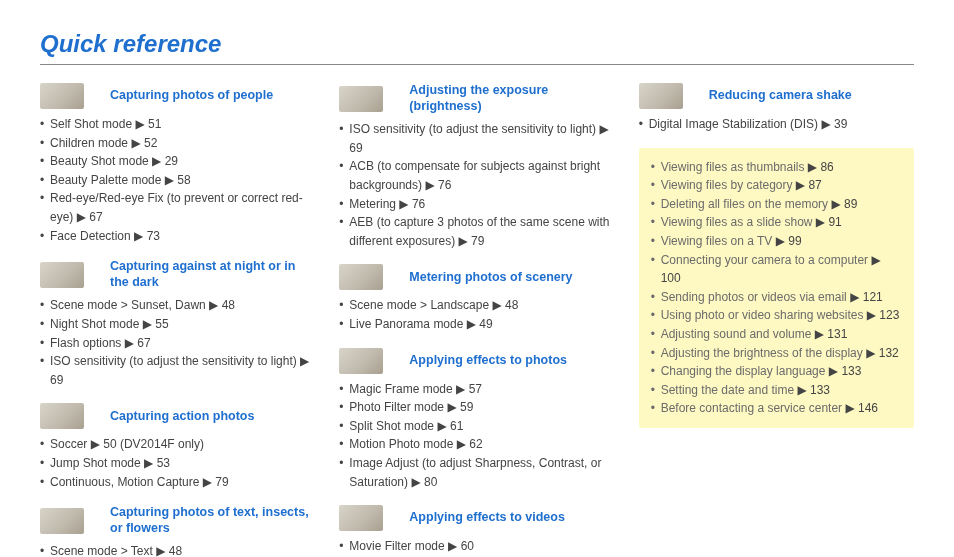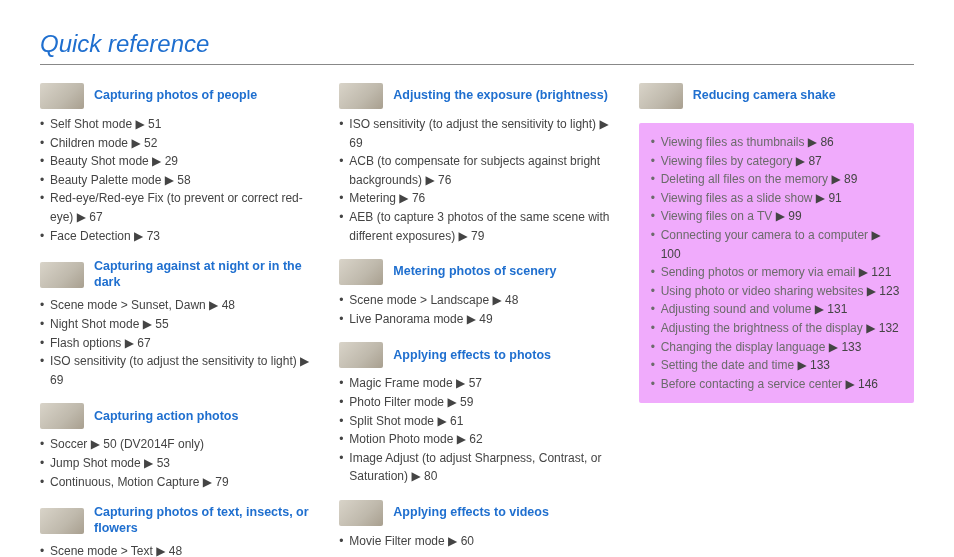--- a/index.html
+++ b/index.html
@@ -10,21 +10,21 @@
     color: #333;
     width: 954px;
   }
   .page {
     padding: 30px 40px 10px 40px;
     box-sizing: border-box;
     width: 954px;
   }
   .title {
     font-size: 24px;
-    font-weight: 400;
+    font-weight: 700;
     color: #1f6fcf;
     font-style: italic;
     margin-bottom: 6px;
   }
   .hr {
     border: none;
     border-top: 1px solid #888;
     margin: 0 0 18px 0;
   }
   .cols {
@@ -35,21 +35,21 @@
   .col {
     flex: 1 1 0;
     min-width: 0;
   }
   .section {
     margin-bottom: 14px;
   }
   .sec-head {
     display: flex;
     align-items: center;
-    gap: 10px;
+    gap: 26px;
     margin-bottom: 6px;
   }
   .thumb {
     width: 44px;
     height: 26px;
     background: linear-gradient(135deg, #d9d4c9 0%, #bfb9ac 60%, #a89f8f 100%);
     border-radius: 2px;
     flex: 0 0 auto;
   }
   .sec-title {
@@ -77,21 +77,21 @@
     color: #444;
   }
   .pg {
     color: #444;
     margin-top: 24px;
   }
   .tri {
     color: #444;
   }
   .box {
-    background: #f0abfc;
+    background: #fef9c3;
     padding: 10px 12px;
     border-radius: 2px;
   }
   .box ul.items li {
     color: #6b6b6b;
   }
   .box ul.items li::before {
     color: #6b6b6b;
   }
 </style>
@@ -199,30 +199,33 @@
           </ul>
         </div>
       </div>
 
     <div class="col">
         <div class="section">
           <div class="sec-head">
             <div class="thumb"></div>
             <div class="sec-title">Reducing camera shake</div>
           </div>
+          <ul class="items">
+            <li><span>Digital Image Stabilization (DIS)</span> <span class="tri">▶</span> <span class="pg">39</span></li>
+          </ul>
         </div>
         <div class="box">
           <ul class="items">
             <li><span>Viewing files as thumbnails</span> <span class="tri">▶</span> <span class="pg">86</span></li>
             <li><span>Viewing files by category</span> <span class="tri">▶</span> <span class="pg">87</span></li>
             <li><span>Deleting all files on the memory</span> <span class="tri">▶</span> <span class="pg">89</span></li>
             <li><span>Viewing files as a slide show</span> <span class="tri">▶</span> <span class="pg">91</span></li>
             <li><span>Viewing files on a TV</span> <span class="tri">▶</span> <span class="pg">99</span></li>
             <li><span>Connecting your camera to a computer</span> <span class="tri">▶</span> <span class="pg">100</span></li>
-            <li><span>Sending photos or memory via email</span> <span class="tri">▶</span> <span class="pg">121</span></li>
+            <li><span>Sending photos or videos via email</span> <span class="tri">▶</span> <span class="pg">121</span></li>
             <li><span>Using photo or video sharing websites</span> <span class="tri">▶</span> <span class="pg">123</span></li>
             <li><span>Adjusting sound and volume</span> <span class="tri">▶</span> <span class="pg">131</span></li>
             <li><span>Adjusting the brightness of the display</span> <span class="tri">▶</span> <span class="pg">132</span></li>
             <li><span>Changing the display language</span> <span class="tri">▶</span> <span class="pg">133</span></li>
             <li><span>Setting the date and time</span> <span class="tri">▶</span> <span class="pg">133</span></li>
             <li><span>Before contacting a service center</span> <span class="tri">▶</span> <span class="pg">146</span></li>
           </ul>
         </div>
       </div>
   </div>

